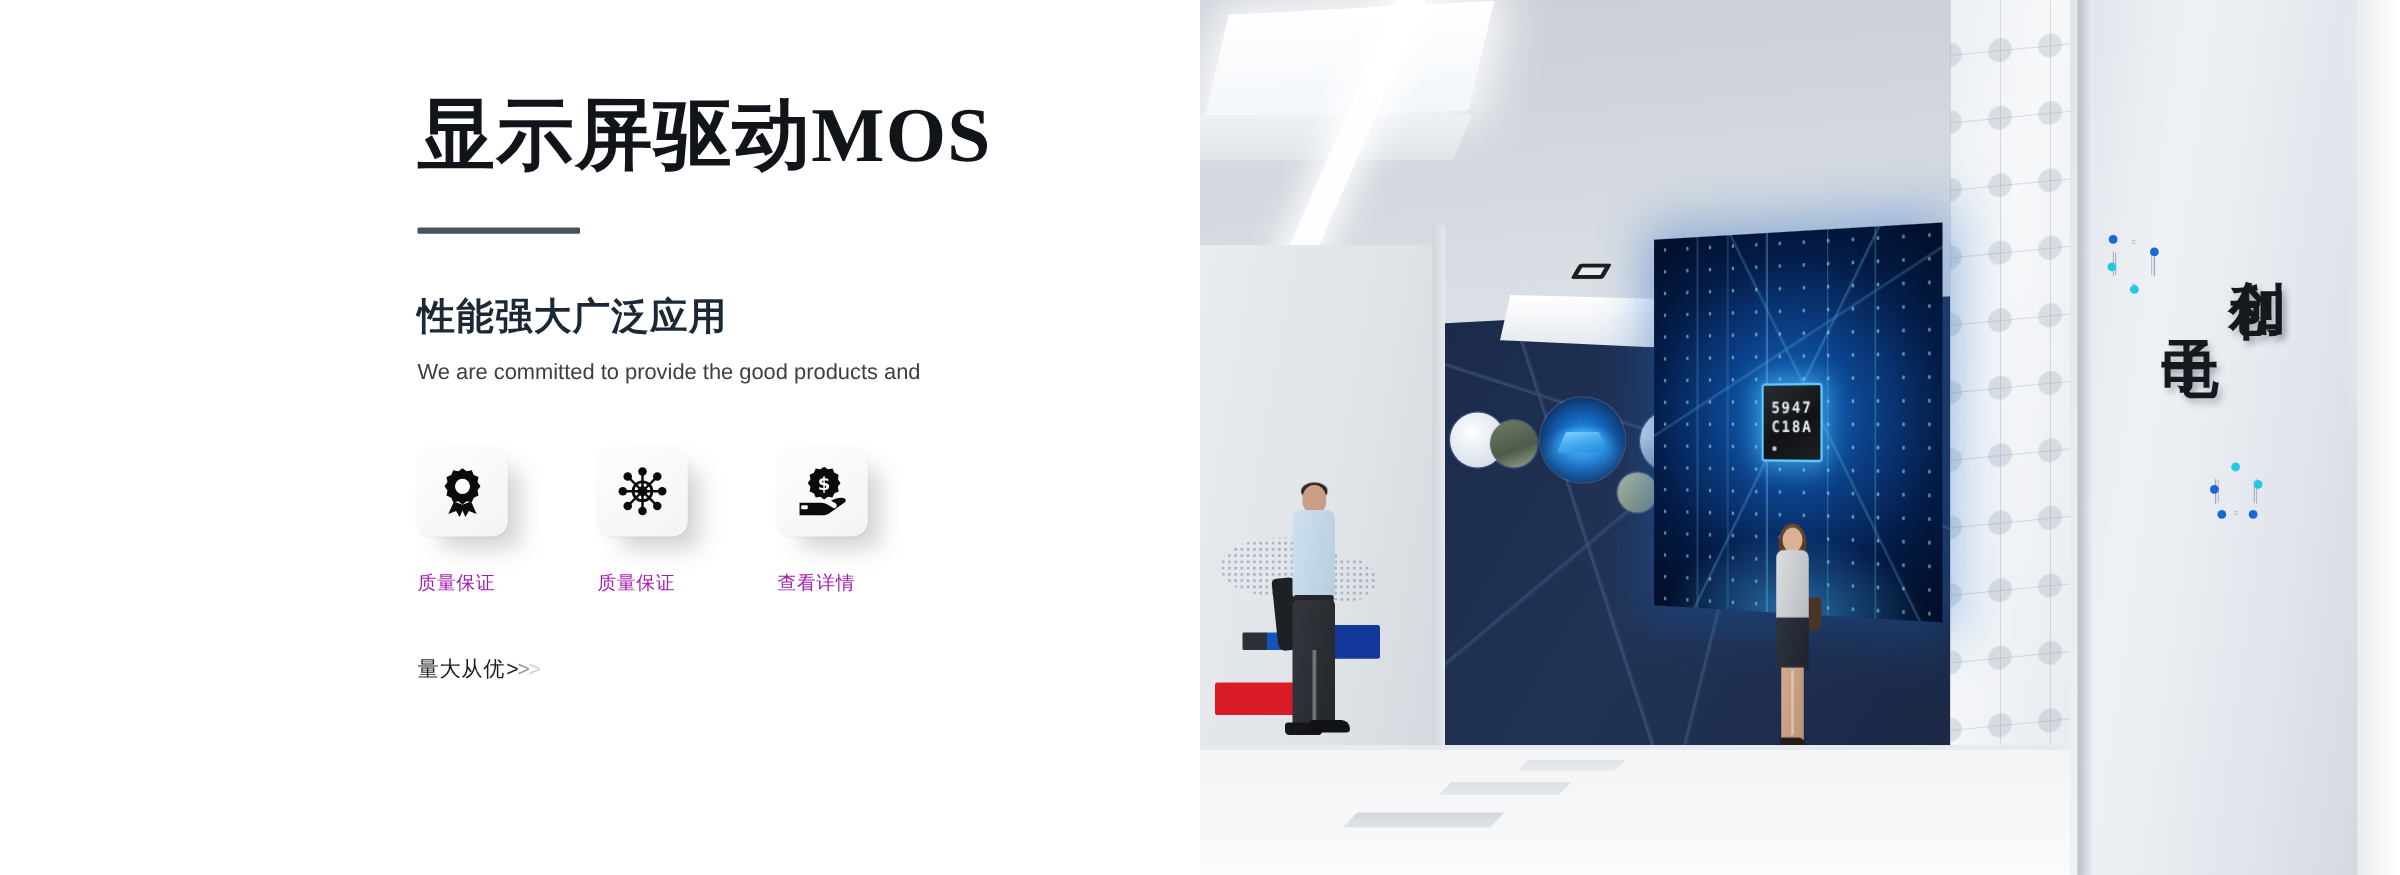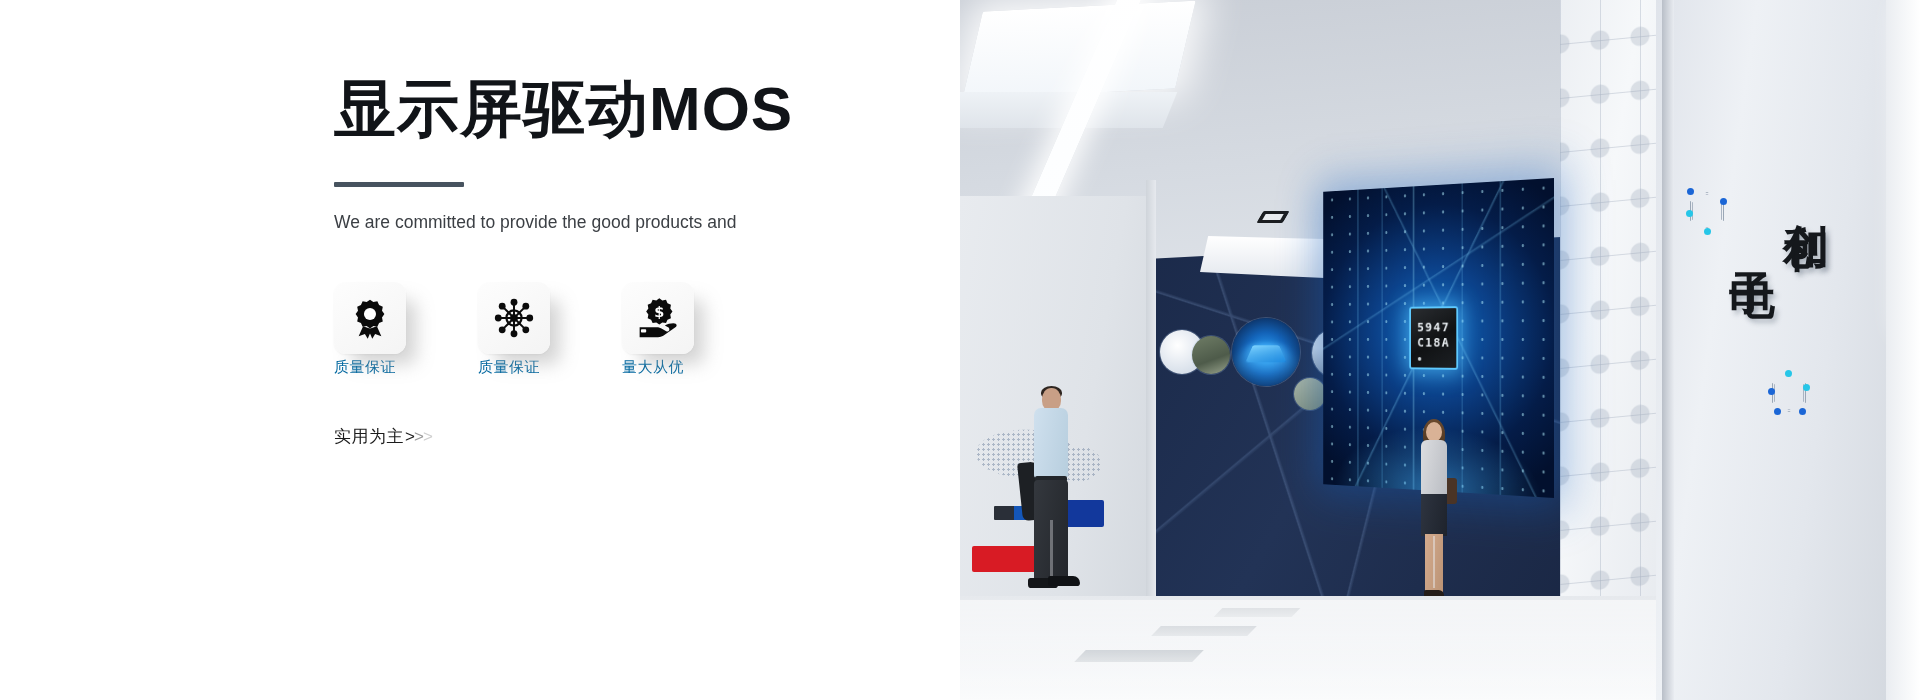--- a/index.html
+++ b/index.html
@@ -14,50 +14,50 @@
   
   .left-panel {
     width:960px; height:700px; position:relative;
     background:#ffffff; flex:0 0 960px;
   }
   .content { position:absolute; left:334px; top:0; width:600px; }
 
   .title {
     font-size:62px; font-weight:700; color:#111418;
     letter-spacing:1px; line-height:1;
-    margin-top:78px; white-space:nowrap;
+    margin-top:78px; white-space:nowrap;font-family:Liberation Serif, serif;
   }
   .divider {
     width:130px; height:5px; background:#47535f;
     margin-top:42px; border-radius:1px;
   }
   .subhead {
     font-size:30px; font-weight:700; color:#1b2836;
     letter-spacing:1px; margin-top:46px; white-space:nowrap;
   }
-  .para { margin-top:20px; }
+  .para { margin-top:8px; }
   .para-line {
     font-size:17.5px; color:#3b3f44; line-height:31px;
     font-weight:400; white-space:nowrap;
   }
 
   
   .features { margin-top:44px; display:flex; gap:56px; }
   .feature { width:88px; }
   .icon-tile {
     width:72px; height:72px; border-radius:12px;
     background:linear-gradient(145deg,#fdfdfd,#f4f4f4);
     display:flex; align-items:center; justify-content:center;
     box-shadow: 14px 14px 18px -4px rgba(150,150,150,.42),
                 0 1px 2px rgba(0,0,0,.05);
     position:relative;
   }
   .icon-tile svg { width:42px; height:42px; fill:#0b0b0b; display:block; }
   .feature-label {
-    margin-top:4px; font-size:15px; color:#0369a1;
+    margin-top:28px; font-size:15px; color:#a21caf;
     font-weight:400; letter-spacing:.5px; white-space:nowrap;
   }
 
   
   .cta { margin-top:48px; display:inline-flex; align-items:baseline; cursor:pointer; }
   .cta-text { font-size:17px; color:#1c1c1c; letter-spacing:.5px; }
   .cta-arrows { font-size:17px; letter-spacing:-1px; margin-left:1px; }
   .cta-arrows .a1 { color:#1c1c1c; }
   .cta-arrows .a2 { color:#9a9a9a; }
   .cta-arrows .a3 { color:#cfcfcf; }
@@ -420,20 +420,21 @@
 
 <div class="banner">
 
   <div class="left-panel">
     <div class="content">
 
       <h1 class="title">显示屏驱动MOS</h1>
 
       <div class="divider"></div>
 
+      <h2 class="subhead">性能强大广泛应用</h2>
 
       <div class="para">
         <div class="para-line">We are committed to provide the good products and</div>
       </div>
 
       <div class="features">
 
         <div class="feature">
           <div class="icon-tile">
             <svg viewBox="0 0 64 64">
@@ -476,27 +477,27 @@
 
         <div class="feature">
           <div class="icon-tile">
             <svg viewBox="0 0 64 64">
               <path d="M34 2l4.6 3.3 5.6-1 2.3 5.2 5.2 2.3-1 5.6L54 22l-3.3 4.6 1 5.6-5.2 2.3-2.3 5.2-5.6-1L34 42l-4.6-3.3-5.6 1-2.3-5.2-5.2-2.3 1-5.6L14 22l3.3-4.6-1-5.6 5.2-2.3 2.3-5.2 5.6 1z"></path>
               <text x="34" y="30" font-family="DejaVu Sans, sans-serif" font-size="22" font-weight="bold" fill="#fff" text-anchor="middle">$</text>
               <path d="M4 46h26c3 0 6 1 8.6 2.6l6 3.6c1.6 1 3.6.4 4.4-1.2.8-1.8.2-3.8-1.6-4.8l-5-2.6c4-2.4 8.4-3.6 13-3.6 3 0 5 1.2 5 3 0 1.2-.8 2.4-2.4 3.4L40 59c-2.4 1.4-5 2.2-7.8 2.2H4z"></path>
               <rect x="6" y="49" width="8" height="5" rx="1.4" fill="#fff"></rect>
             </svg>
           </div>
-          <div class="feature-label">量大从优</div>
+          <div class="feature-label">查看详情</div>
         </div>
 
       </div>
 
       <a class="cta">
-        <span class="cta-text">实用为主</span>
+        <span class="cta-text">量大从优</span>
         <span class="cta-arrows">
           <span class="a1">&gt;</span><span class="a2">&gt;</span><span class="a3">&gt;</span>
         </span>
       </a>
 
     </div>
   </div>
 
   <div class="photo">
 

